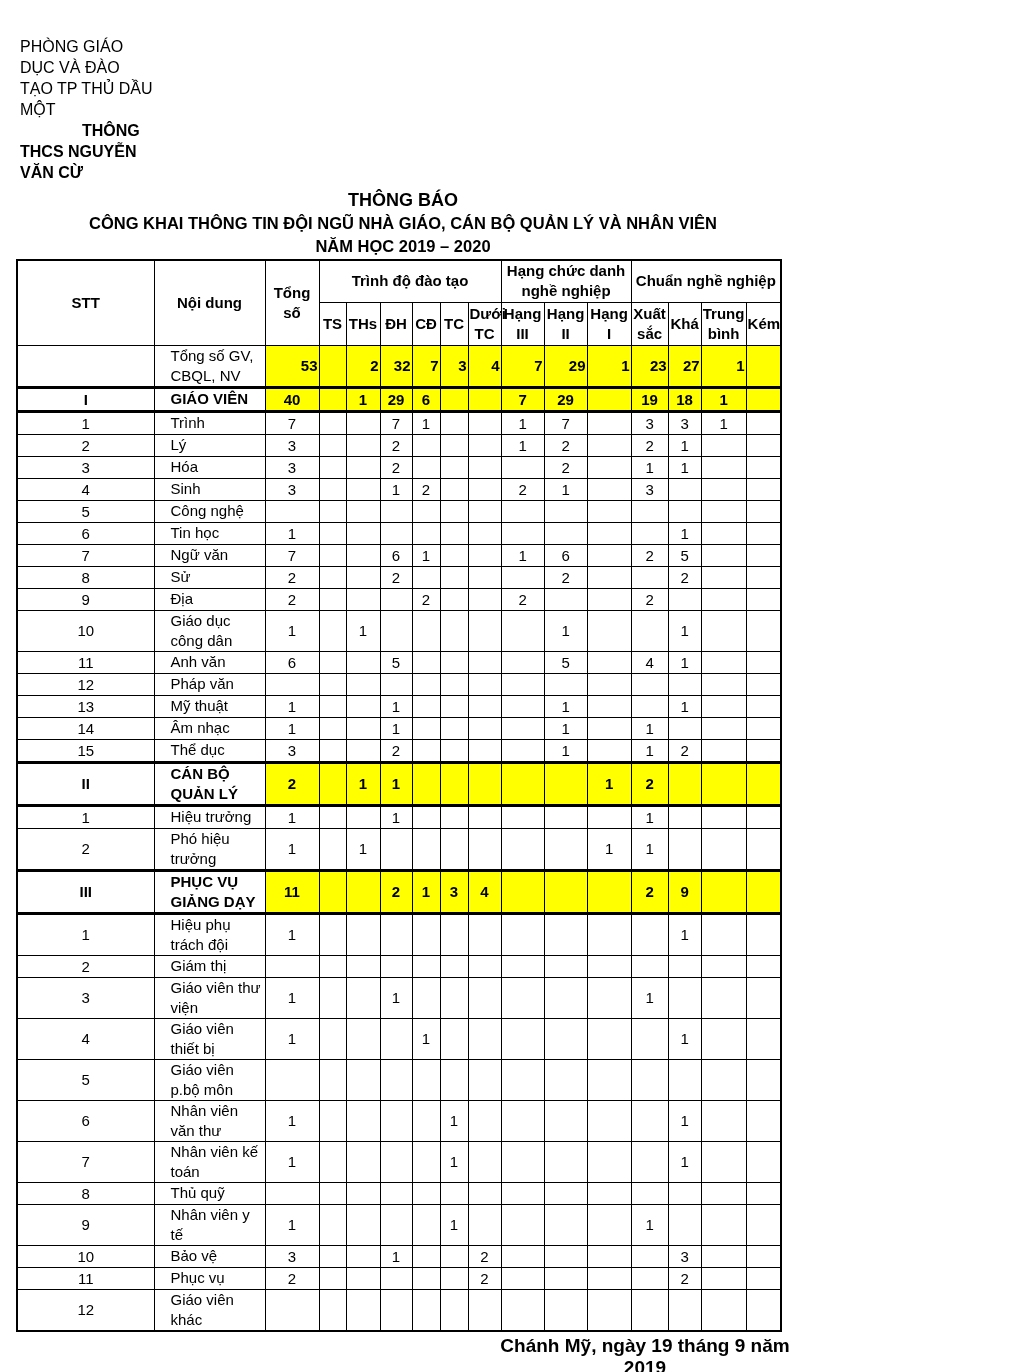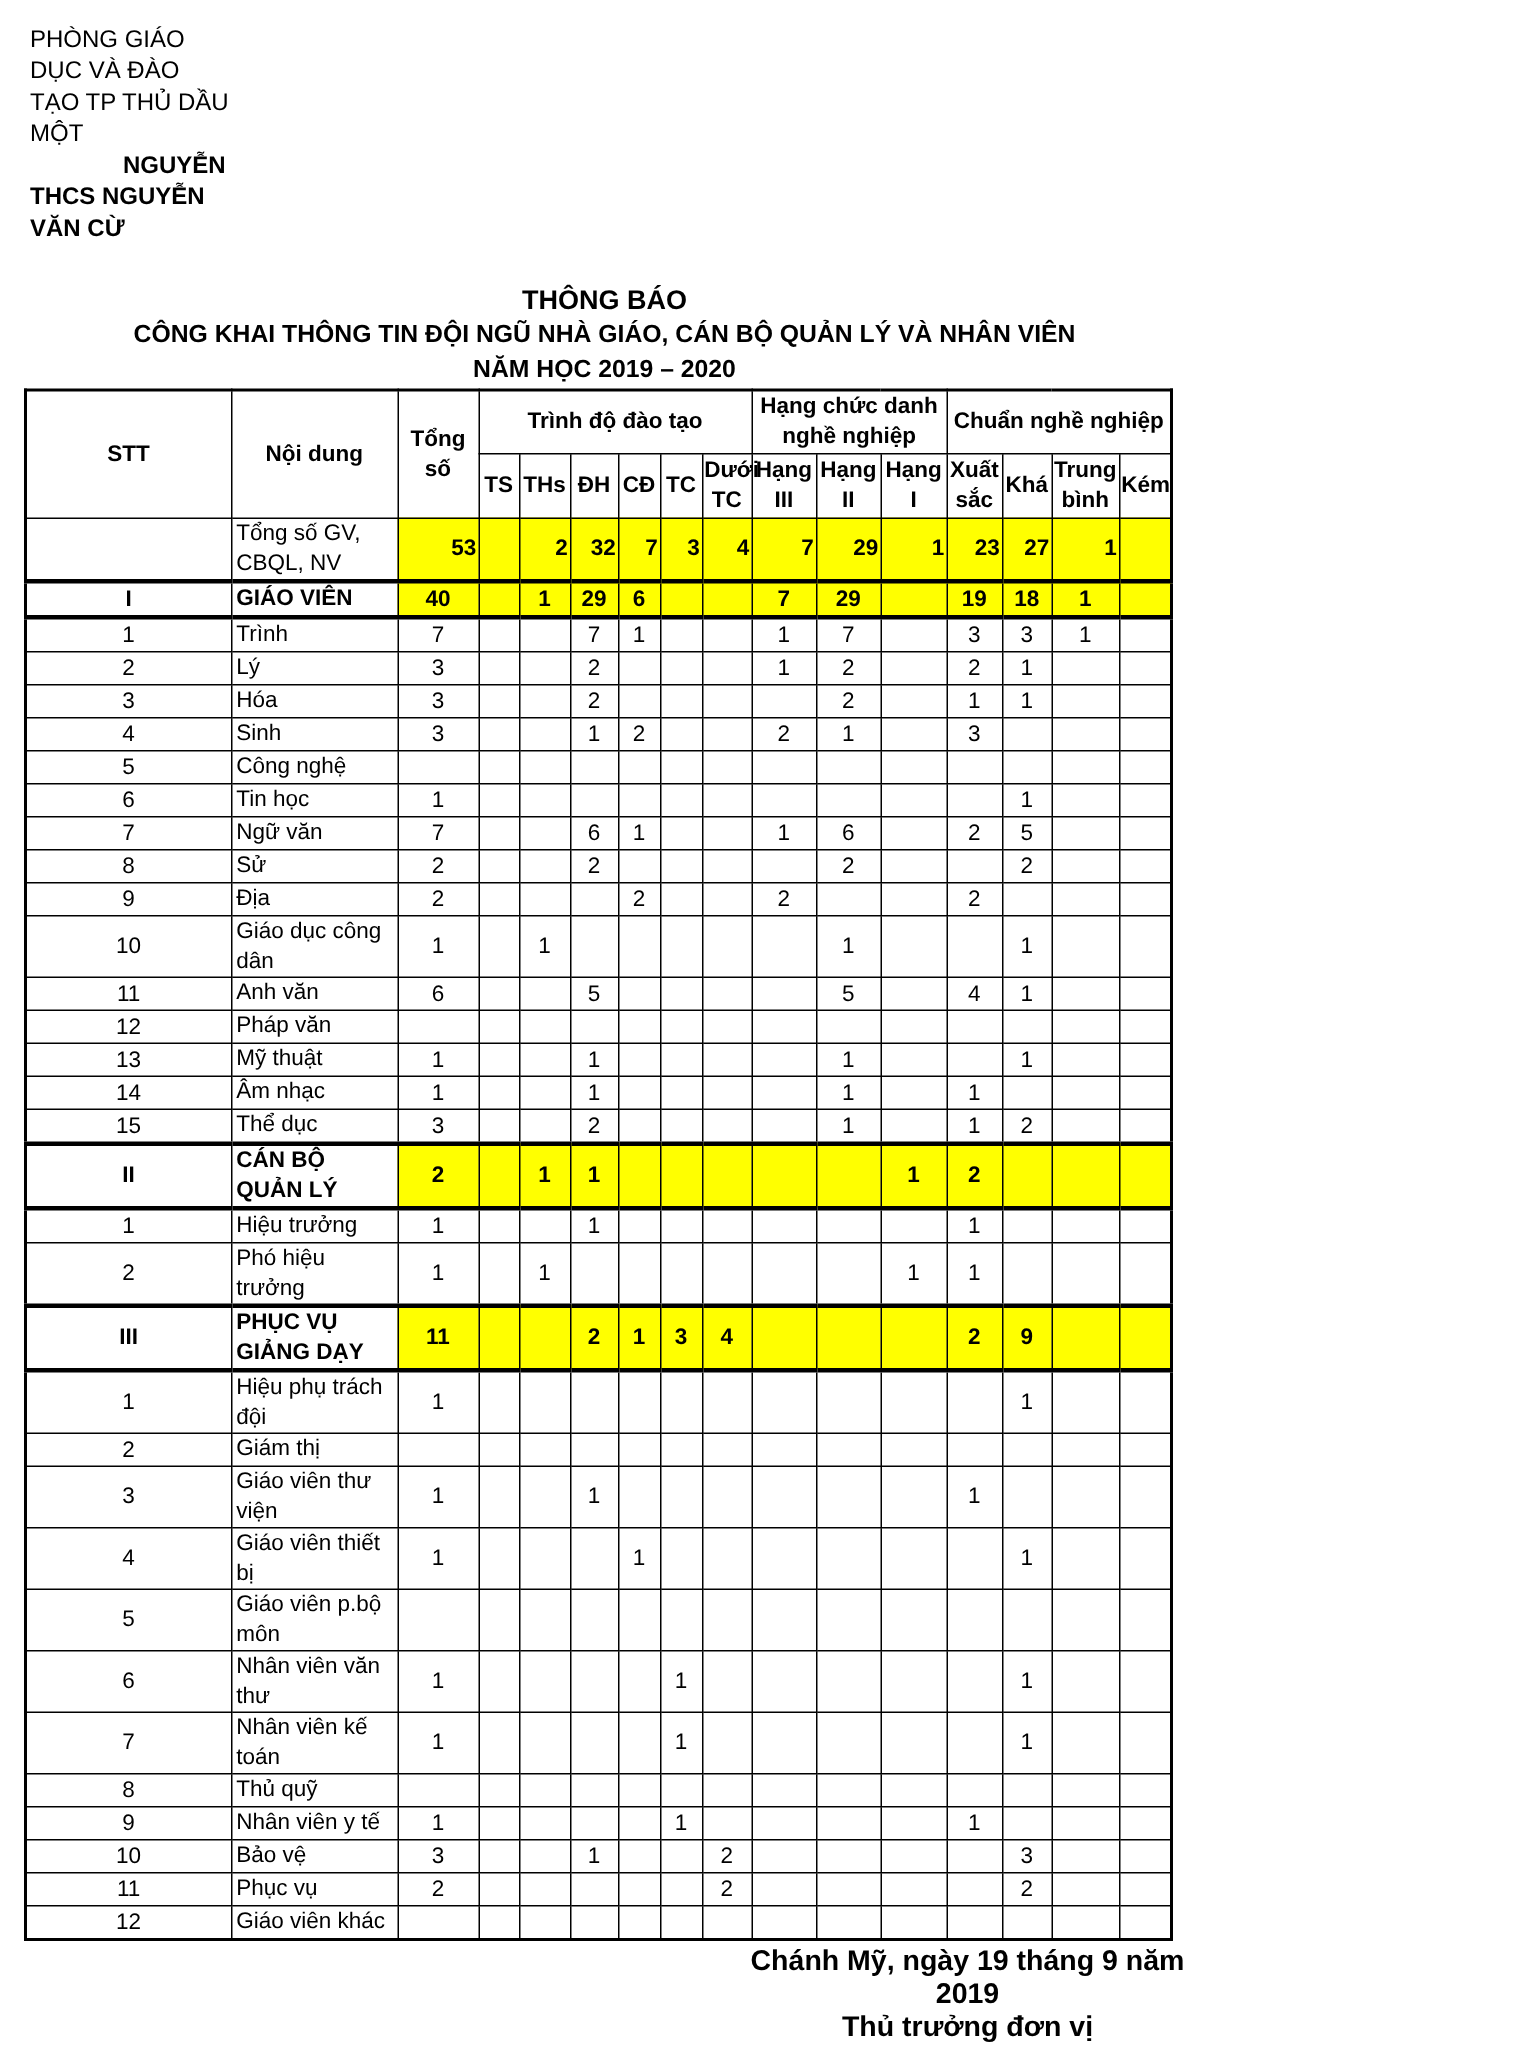--- a/index.html
+++ b/index.html
@@ -13,21 +13,21 @@
     position: relative;
     width: 1024px;
     height: 1372px;
     background: #fff;
     overflow: hidden;
   }
 
   
   .letterhead {
     position: absolute;
-    top: 16px;
+    top: 36px;
     left: 20px;
     width: 160px;
     font-size: 16px;
     line-height: 21px;
   }
   .letterhead .school-line { font-weight: bold; }
   .letterhead .indent { padding-left: 62px; }
 
   
   .title-block {
@@ -60,21 +60,21 @@
     vertical-align: middle;
     text-align: center;
     padding: 0 1px;
   }
   .staff-table thead th { font-weight: bold; line-height: 20px; }
   .staff-table thead tr.group-row { height: 42px; }
   .staff-table thead tr.sub-row  { height: 43px; margin-left: 36px; }
   .staff-table tbody td { height: 21px; line-height: 21px; }
   .staff-table td.cell-label {
     text-align: left;
-    padding-left: 3px;
+    padding-left: 16px;
     line-height: 20px;
   }
   
   tr.row-total td.cell-val, tr.row-section td.cell-val {
     background: var(--hl, #ffff00);
     font-weight: bold;
   }
   tr.row-total td { border-bottom-width: 3px; text-align: right; }
   tr.row-section td { border-top-width: 3px; border-bottom-width: 3px; }
   tr.row-section td.cell-stt, tr.row-section td.cell-label { font-weight: bold; }
@@ -93,21 +93,21 @@
 </head>
 <body>
 
 <div class="page">
 
   <div class="letterhead">
     <div>PHÒNG GIÁO</div>
     <div>DỤC VÀ ĐÀO</div>
     <div>TẠO TP THỦ DẦU</div>
     <div>MỘT</div>
-    <div class="school-line indent">NGUYỄN</div>
+    <div class="school-line indent">THÔNG</div>
     <div class="school-line">THCS NGUYỄN</div>
     <div class="school-line">VĂN CỪ</div>
   </div>
 
   <div class="title-block">
     <div class="doc-title">THÔNG BÁO</div>
     <div class="doc-subtitle">CÔNG KHAI THÔNG TIN ĐỘI NGŨ NHÀ GIÁO, CÁN BỘ QUẢN LÝ VÀ NHÂN VIÊN</div>
     <div class="doc-year">NĂM HỌC 2019 – 2020</div>
   </div>
 

